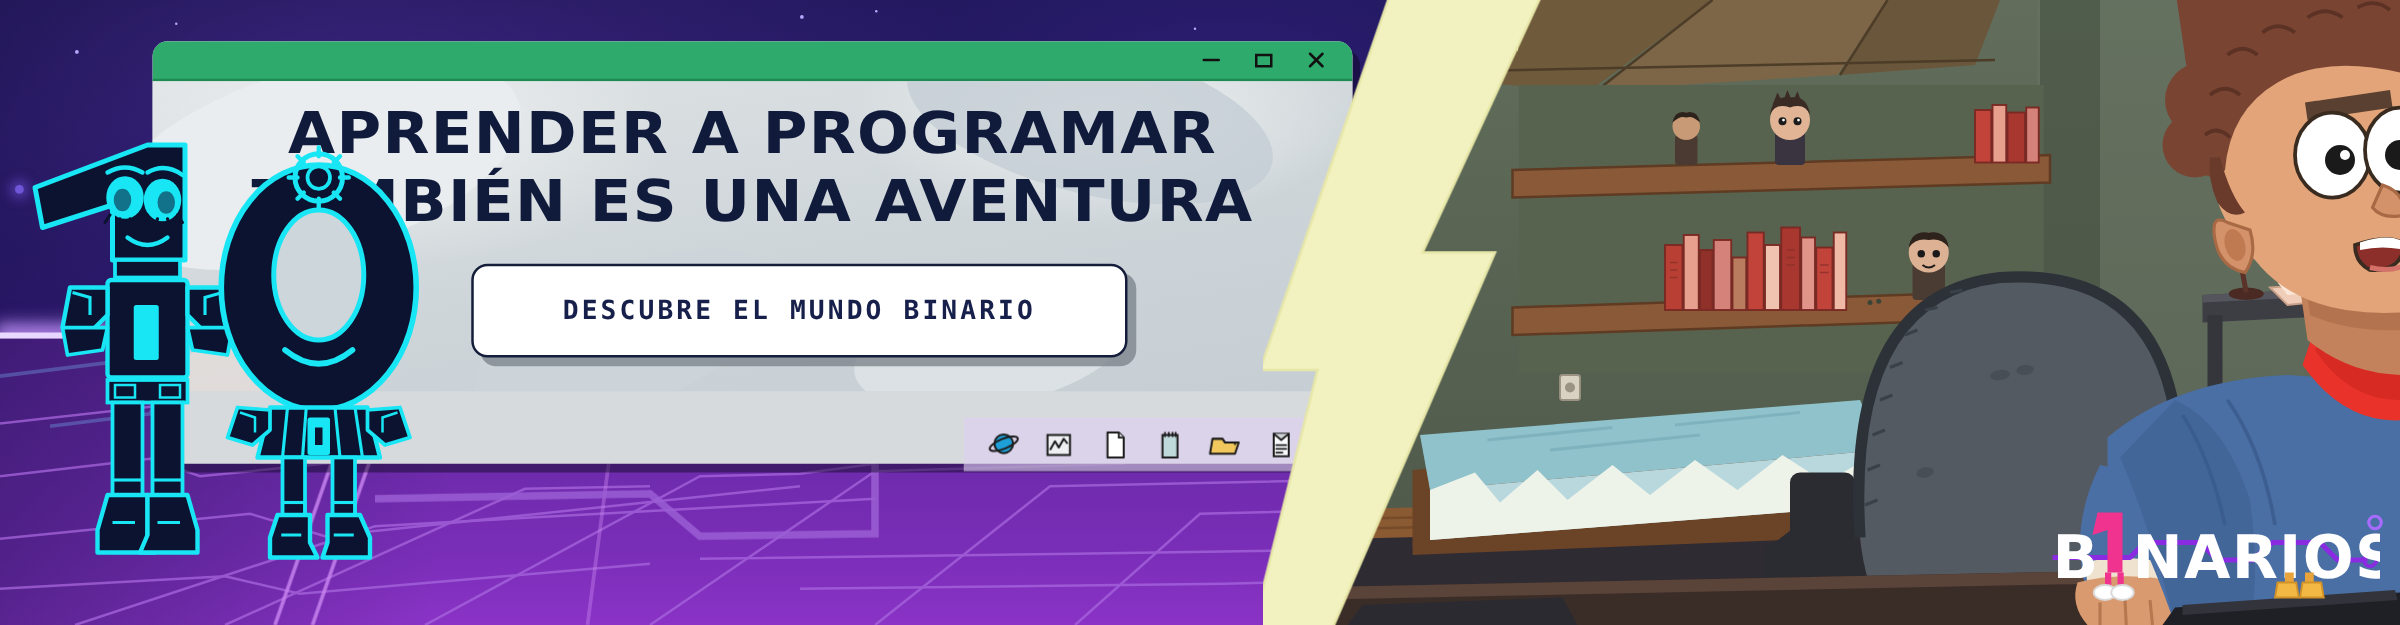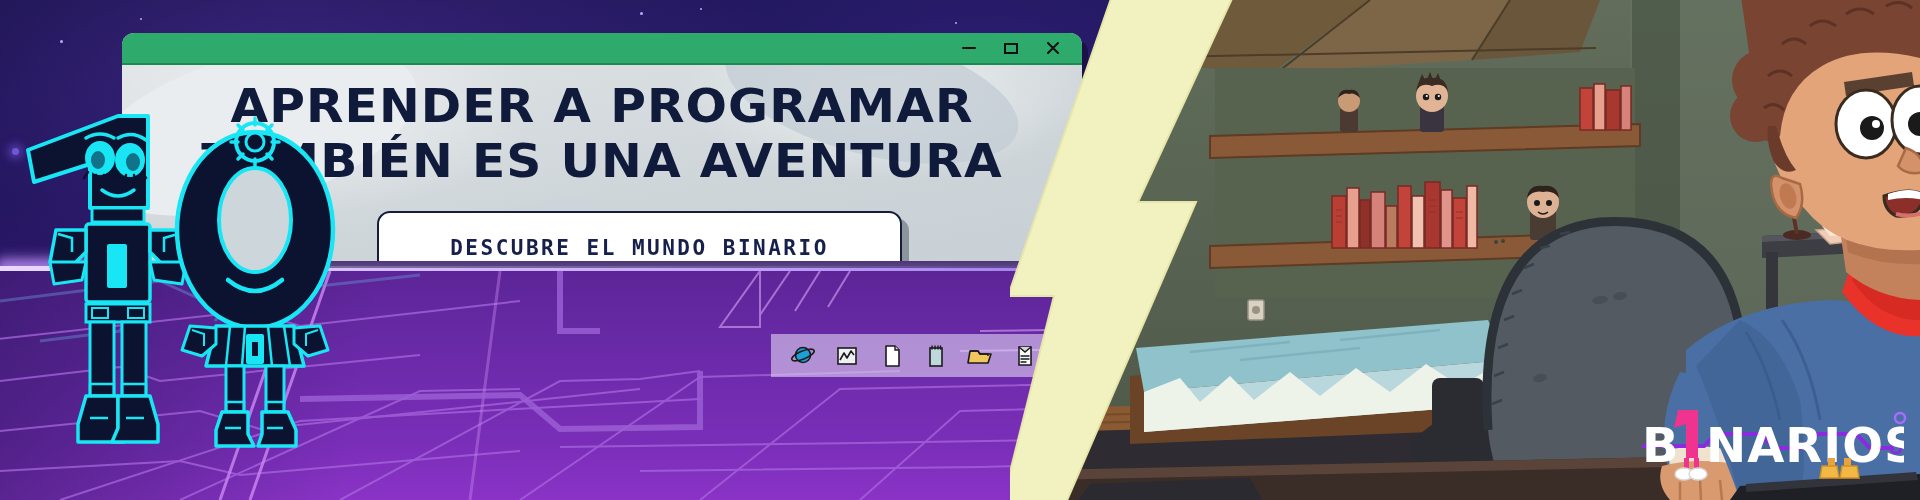--- a/index.html
+++ b/index.html
@@ -39,21 +39,21 @@
     overflow:hidden;
   }
   .floor svg { position:absolute; left:0; top:0; }
   .floor-dark {
     position:absolute; left:0; top:0; width:470px; height:229px;
     background:linear-gradient(100deg, rgba(40,20,90,.55), rgba(40,20,90,0) 75%);
   }
 
   
   .win {
-    position:absolute; left:122px; top:33px; width:960px; height:228px;
+    position:absolute; left:122px; top:33px; width:960px; height:338px;
     border-radius:12px 12px 10px 10px;
     box-shadow:6px 7px 0 rgba(10,6,30,.45);
     overflow:hidden;
     background:#d6dadd;
   }
   .win-title {
     height:32px; background:#2eaa6d; border-bottom:2px solid #1d8a54;
     display:flex; align-items:center; justify-content:flex-end; padding-right:18px; gap:20px;
   }
   .win-ctrl { width:22px; height:22px; display:flex; align-items:center; justify-content:center; cursor:pointer; }

